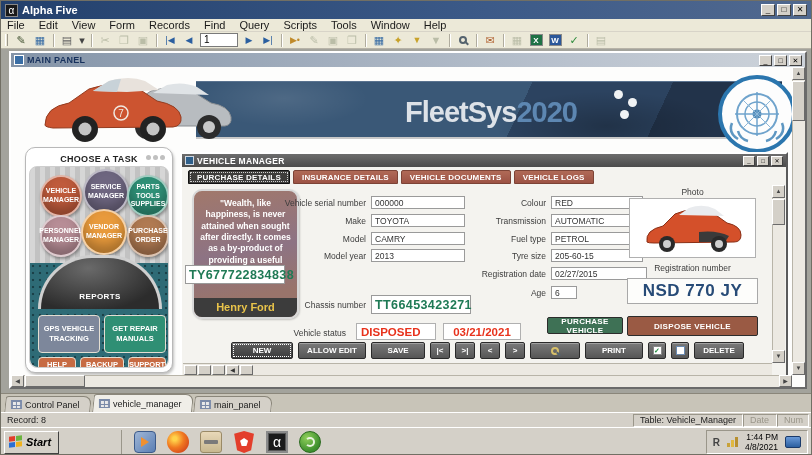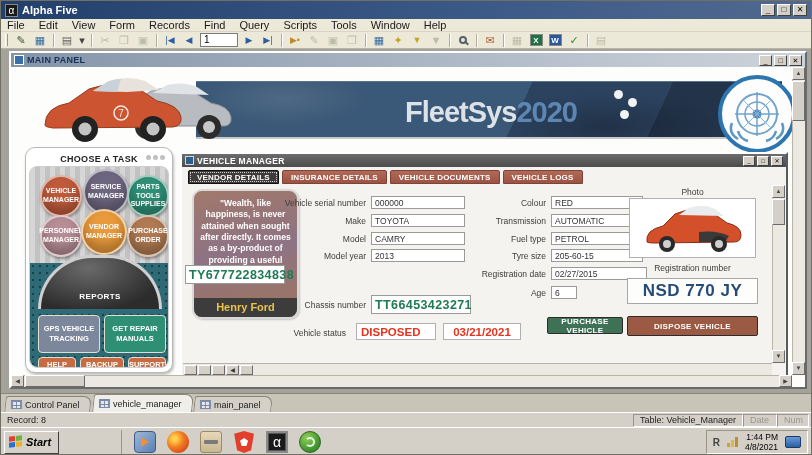--- a/index.html
+++ b/index.html
@@ -351,21 +351,21 @@
             <div class="ico"></div>
             <div class="t">VEHICLE MANAGER</div>
             <div class="winbtns" style="margin-left:auto">
               <div class="wbtn">_</div>
               <div class="wbtn">□</div>
               <div class="wbtn">✕</div>
             </div>
           </div>
 
           <div class="vm-tabs">
-            <div class="vtab active">VENDOR DETAILS</div>
+            <div class="vtab active">PURCHASE DETAILS</div>
             <div class="vtab">INSURANCE DETAILS</div>
             <div class="vtab">VEHICLE DOCUMENTS</div>
             <div class="vtab">VEHICLE LOGS</div>
           </div>
 
           <div class="vm-body">
 
             <div class="quote">
               <div class="txt">"Wealth, like happiness, is never attained when sought after directly. It comes as a by-product of providing a useful service."</div>
               <div class="auth">Henry Ford</div>
@@ -435,20 +435,40 @@
             <div class="reg-label" style="left:446px;top:78px;width:127px">Registration number</div>
             <div class="regbox">NSD 770 JY</div>
 
             <div class="flabel" style="position:absolute;left:88px;top:143px;width:80px">Vehicle status</div>
             <div class="statbox" style="left:173px;top:138px;width:80px">DISPOSED</div>
             <div class="statbox" style="left:260px;top:138px;width:78px;text-align:center">03/21/2021</div>
 
             <div class="actbtn" style="left:364px;top:132px;width:76px;height:17px;background:#3e7155">PURCHASE VEHICLE</div>
             <div class="actbtn" style="left:444px;top:131px;width:131px;height:20px;background:#9a5a44">DISPOSE VEHICLE</div>
 
+            <div class="vm-nav">
+              <div class="nbtn focus" style="width:62px">NEW</div>
+              <div class="nbtn" style="width:68px">ALLOW EDIT</div>
+              <div class="nbtn" style="width:54px">SAVE</div>
+              <div class="nbtn" style="width:20px">|&lt;</div>
+              <div class="nbtn" style="width:20px">&gt;|</div>
+              <div class="nbtn" style="width:20px">&lt;</div>
+              <div class="nbtn" style="width:20px">&gt;</div>
+              <div class="nbtn" style="width:50px">
+                  <span class="mag" style="border-color:#d8c06a"></span>
+                </div>
+              <div class="nbtn" style="width:58px">PRINT</div>
+              <div class="nbtn" style="width:18px">
+                  <span class="chk">✓</span>
+                </div>
+              <div class="nbtn" style="width:18px">
+                  <span class="sq"></span>
+                </div>
+              <div class="nbtn" style="width:50px">DELETE</div>
+            </div>
           </div>
 
           <div class="vm-vscroll">
             <div class="sbtn" style="top:0;right:0">▲</div>
             <div class="sthumb" style="top:14px;right:0;width:13px;height:26px"></div>
             <div class="sbtn" style="bottom:0;right:0">▼</div>
           </div>
           <div class="vm-hstrip">
             <div class="mini"></div>
             <div class="mini"></div>

